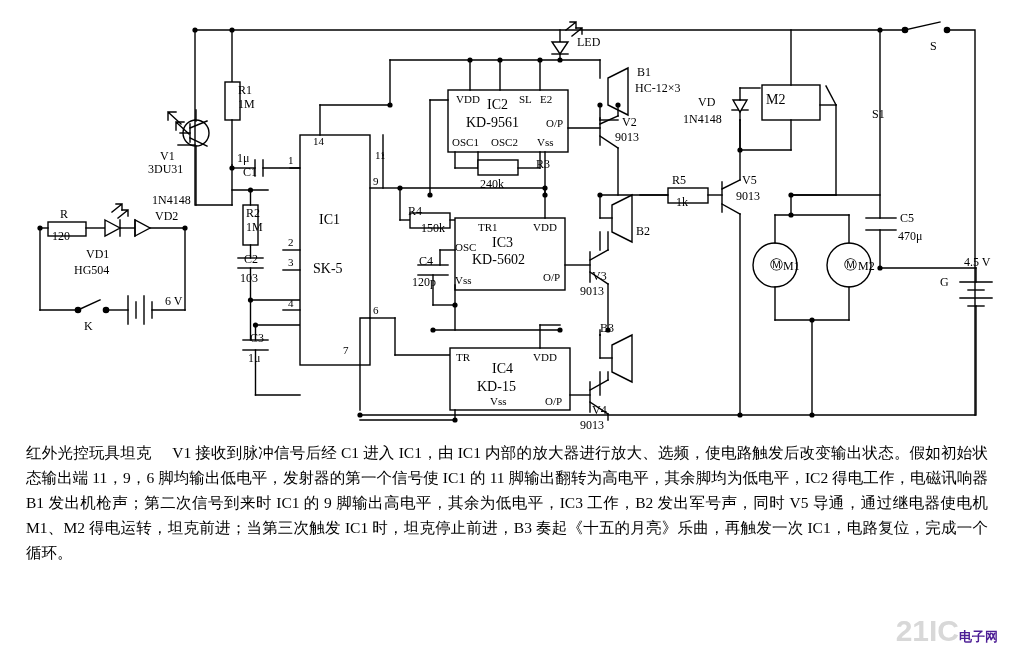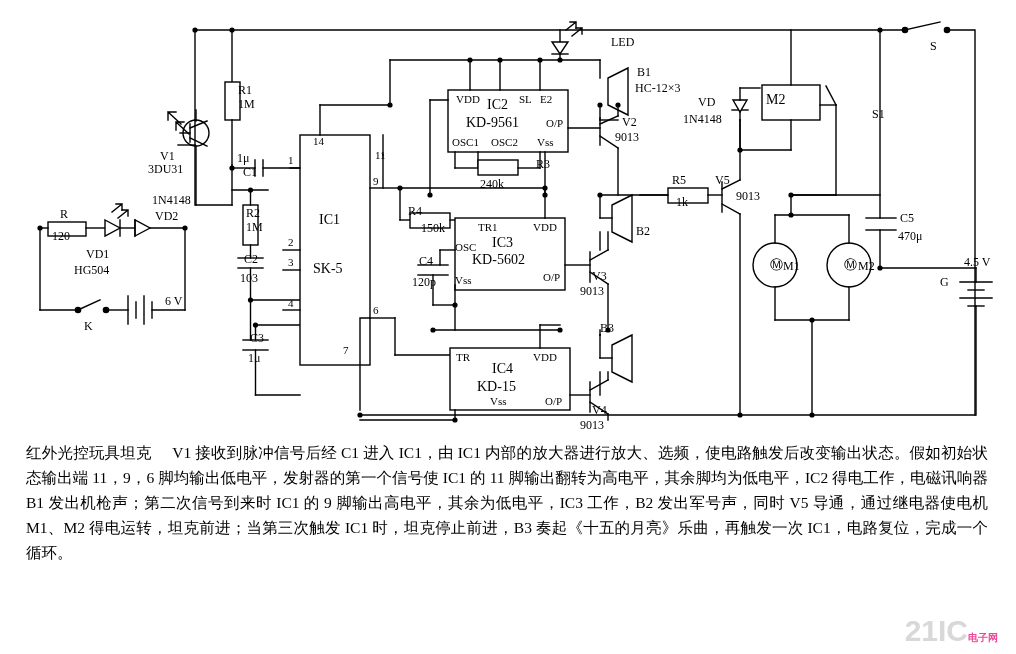--- a/index.html
+++ b/index.html
@@ -5,21 +5,21 @@
   html,body{margin:0;padding:0;background:#fff;}
   body{width:1016px;height:654px;position:relative;font-family:"Liberation Serif",serif;color:#000;overflow:hidden;}
   #schematic{position:absolute;left:0;top:0;width:1016px;height:440px;}
   .lbl{position:absolute;font-family:"Liberation Serif",serif;font-size:12px;line-height:1.05;white-space:pre;color:#000;}
   .lbl.sm{font-size:11px;}
   .lbl.ic{font-size:14px;}
   #caption{position:absolute;left:0;top:440px;width:1016px;height:214px;}
   #caption p{margin:0;padding:0 28px 0 26px;font-size:15.5px;line-height:1.62;text-align:justify;font-family:"Liberation Serif",serif;}
   #caption .first{text-indent:0;}
   .wm{position:absolute;right:18px;bottom:6px;font-size:30px;font-weight:bold;color:#d8d8d8;font-family:"Liberation Sans",sans-serif;}
-  .wm small{font-size:10px;color:#ec4899;}
+  .wm small{font-size:13px;color:#4c1d95;}
   .wmred{color:#e8a0a0;}
 </style>
 </head>
 <body>
 
 <div id="schematic">
 <svg width="1016" height="440" viewBox="0 0 1016 440">
   <g stroke="#000" fill="none" stroke-width="1.4" stroke-linecap="square">
 
   <path d="M195 30 H905"></path>
@@ -327,21 +327,21 @@
 <div class="lbl sm" style="left:313px;top:136px;">14</div>
 <div class="lbl sm" style="left:288px;top:155px;">1</div>
 <div class="lbl sm" style="left:288px;top:237px;">2</div>
 <div class="lbl sm" style="left:288px;top:257px;">3</div>
 <div class="lbl sm" style="left:288px;top:298px;">4</div>
 <div class="lbl sm" style="left:375px;top:150px;">11</div>
 <div class="lbl sm" style="left:373px;top:176px;">9</div>
 <div class="lbl sm" style="left:373px;top:305px;">6</div>
 <div class="lbl sm" style="left:343px;top:345px;">7</div>
 
-<div class="lbl" style="left:611px;top:36px;">LED</div>
+<div class="lbl" style="left:577px;top:36px;">LED</div>
 <div class="lbl" style="left:637px;top:66px;"><span>B1</span></div>
 <div class="lbl" style="left:635px;top:82px;"><span>HC-12×3</span></div>
 
 <div class="lbl sm" style="left:456px;top:94px;">VDD</div>
 <div class="lbl sm" style="left:519px;top:94px;">SL</div>
 <div class="lbl sm" style="left:540px;top:94px;">E2</div>
 <div class="lbl ic" style="left:487px;top:98px;"><span>IC2</span></div>
 <div class="lbl ic" style="left:466px;top:116px;"><span>KD-9561</span></div>
 <div class="lbl sm" style="left:452px;top:137px;">OSC1</div>
 <div class="lbl sm" style="left:491px;top:137px;">OSC2</div>
@@ -377,21 +377,21 @@
 <div class="lbl sm" style="left:533px;top:352px;">VDD</div>
 <div class="lbl ic" style="left:492px;top:362px;"><span>IC4</span></div>
 <div class="lbl ic" style="left:477px;top:380px;"><span>KD-15</span></div>
 <div class="lbl sm" style="left:490px;top:396px;">Vss</div>
 <div class="lbl sm" style="left:545px;top:396px;">O/P</div>
 <div class="lbl" style="left:592px;top:404px;"><span>V4</span></div>
 <div class="lbl" style="left:580px;top:419px;"><span>9013</span></div>
 
 <div class="lbl" style="left:672px;top:174px;"><span>R5</span></div>
 <div class="lbl" style="left:676px;top:196px;"><span>1k</span></div>
-<div class="lbl" style="left:715px;top:174px;"><span>V5</span></div>
+<div class="lbl" style="left:742px;top:174px;"><span>V5</span></div>
 <div class="lbl" style="left:736px;top:190px;"><span>9013</span></div>
 
 <div class="lbl" style="left:698px;top:96px;"><span>VD</span></div>
 <div class="lbl" style="left:683px;top:113px;"><span>1N4148</span></div>
 <div class="lbl ic" style="left:766px;top:93px;"><span>M2</span></div>
 <div class="lbl" style="left:828px;top:108px;margin-left:44px;"><span>S1</span></div>
 <div class="lbl" style="left:930px;top:40px;"><span>S</span></div>
 
 <div class="lbl" style="left:783px;top:260px;"><span>M1</span></div>
 <div class="lbl" style="left:858px;top:260px;">M2</div>

